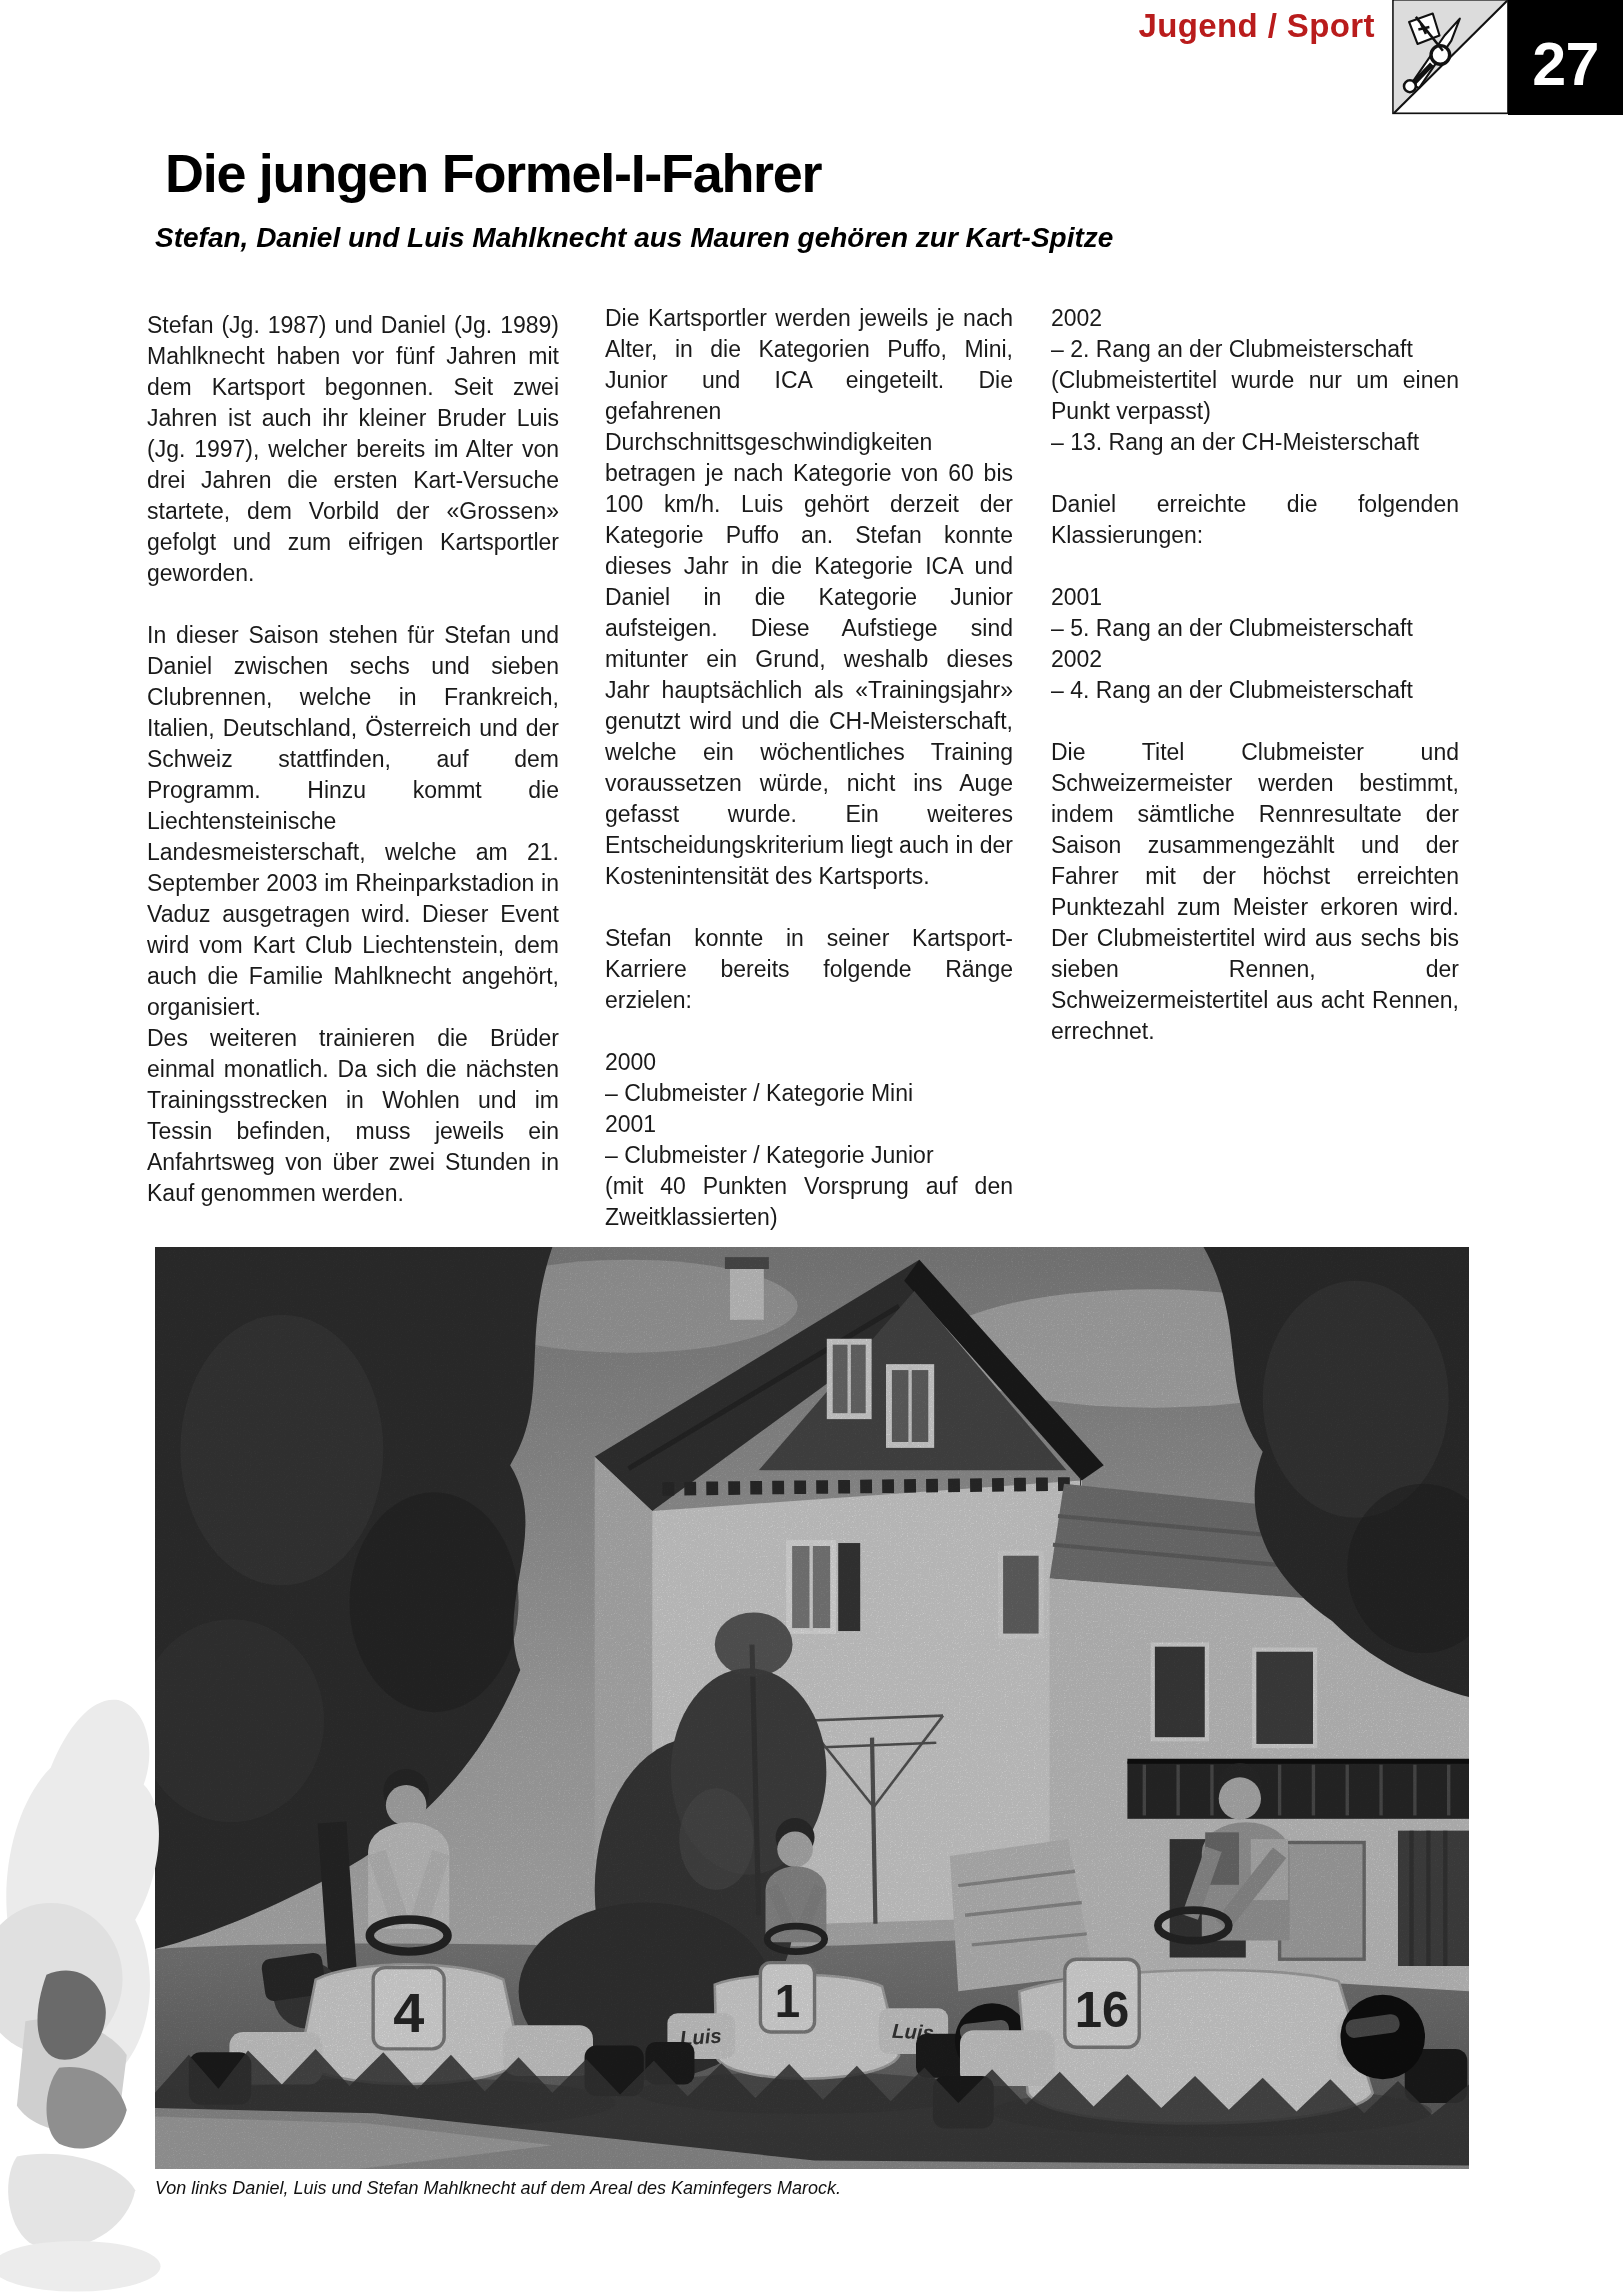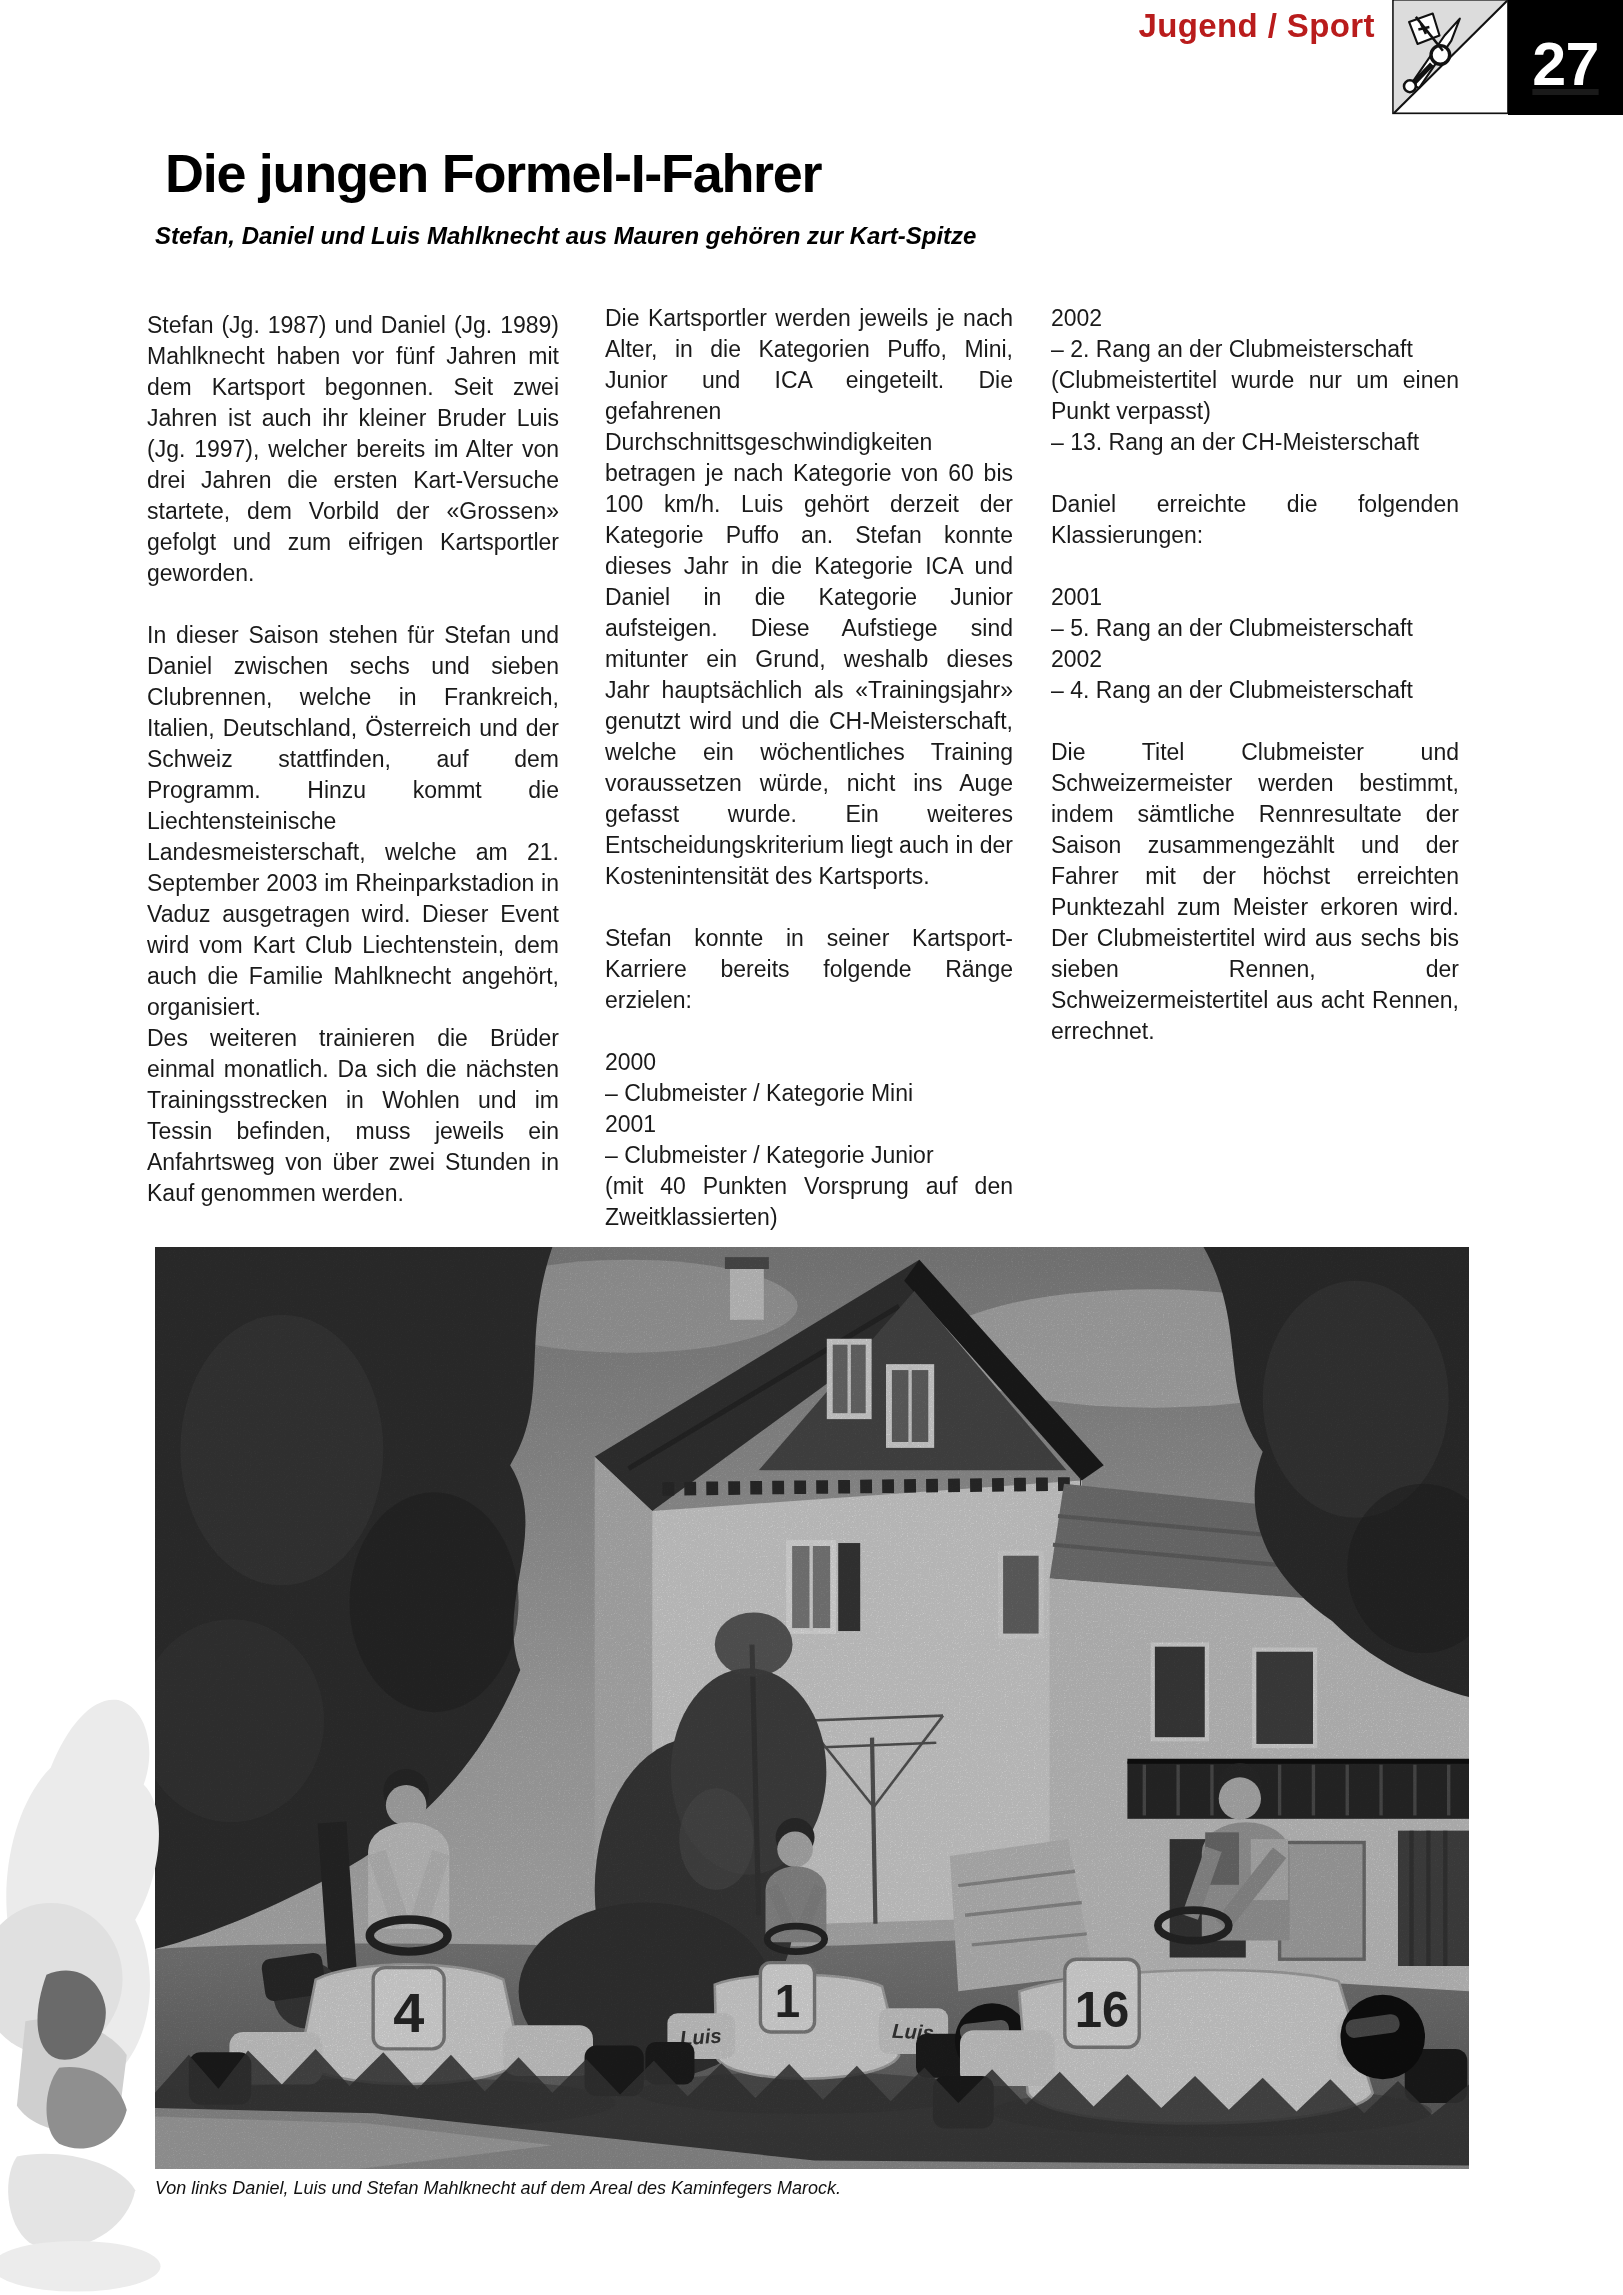--- a/index.html
+++ b/index.html
@@ -2,25 +2,25 @@
 <html style="font-size:13.5px"><head>
 <meta charset="utf-8">
 <style>
   html,body{margin:0;padding:0;background:#888;}
   .page{position:relative;width:1623px;height:2295px;background:#fff;overflow:hidden;
         font-family:"Liberation Sans","DejaVu Sans",sans-serif;color:#1a1a1a;}
   .section-label{position:absolute;top:6.8px;right:248px;font-size:33px;font-weight:bold;
         letter-spacing:0.4px;color:#b91c1c;white-space:nowrap;}
   .crest-box{position:absolute;left:1392px;top:0;width:117px;height:115px;}
   .page-num-box{position:absolute;left:1508px;top:0;width:115px;height:115px;background:#000;
-        display:flex;align-items:center;justify-content:center;text-decoration:underline;}
+        display:flex;align-items:center;justify-content:center;}
   .page-num{color:#fff;font-size:61px;font-weight:bold;padding-top:13.5px;letter-spacing:-0.8px;}
   .title{position:absolute;left:165px;top:142px;margin:0;font-size:54px;font-weight:800;
         letter-spacing:-1.3px;color:#000;white-space:nowrap;}
-  .subtitle{position:absolute;left:155px;top:222px;margin:0;font-size:24px;font-weight:bold;
+  .subtitle{position:absolute;left:155px;top:222px;margin:0;font-size:28px;font-weight:bold;
         font-style:italic;color:#000;white-space:nowrap;}
   .col{position:absolute;top:303px;font-size:23px;line-height:31px;text-align:justify;}
   .col-1{left:147px;width:412px;margin-top:7px;}
   .col-2{left:605px;width:408px;}
   .col-3{left:1051px;width:408px;}
   .col p{margin:0 0 31px 0;}
   .col p.tight{margin-bottom:0;}
   .col p.last{margin-bottom:0;}
   .prelist{white-space:pre-line;}
   .photo{position:absolute;left:155px;top:1247px;width:1314px;height:922px;}

